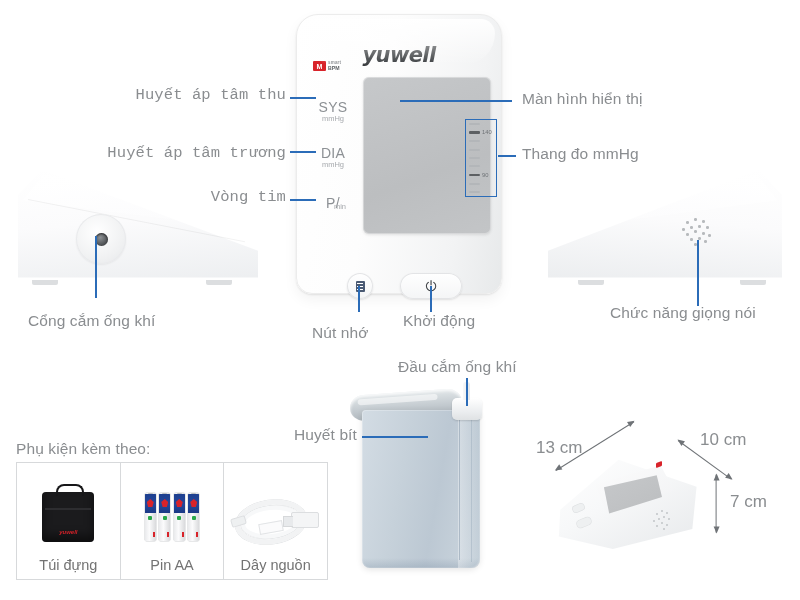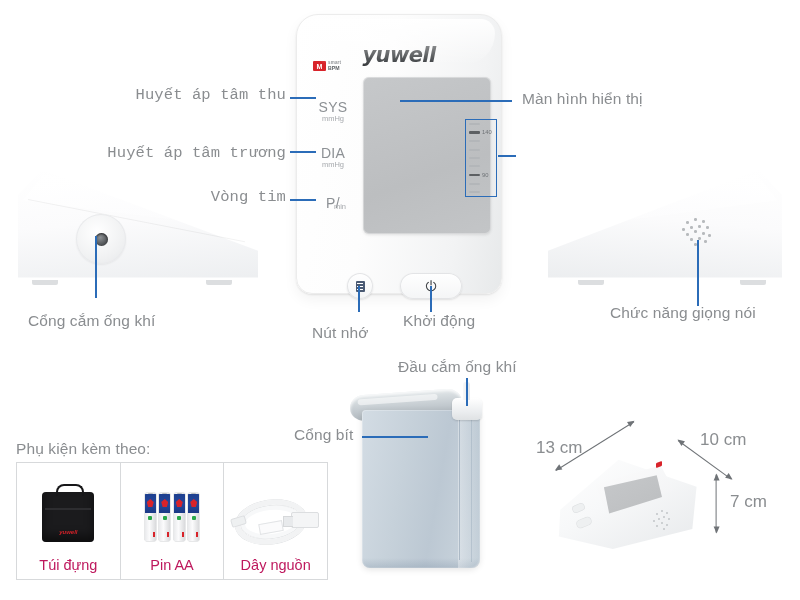--- a/index.html
+++ b/index.html
@@ -119,21 +119,21 @@
   .speaker{position:absolute;left:132px;top:48px;width:34px;height:34px;}
   .speaker i{position:absolute;width:2.6px;height:2.6px;border-radius:50%;background:#b7babd;}
 
   
   #acc-title{left:16px;top:440px;color:#8a8d90;font-size:15.5px;}
   #acc-box{left:16px;top:462px;width:310px;height:116px;border:1px solid #d7d9db;
     display:flex;background:#fff;}
   .acc-cell{flex:1;display:flex;flex-direction:column;align-items:center;justify-content:flex-end;
     padding-bottom:6px;position:relative;}
   .acc-cell + .acc-cell{border-left:1px solid #d7d9db;}
-  .acc-cap{color:#be185d;font-size:14.5px;margin-top:5px;}
+  .acc-cap{color:#737373;font-size:14.5px;margin-top:5px;}
   .acc-art{height:70px;display:flex;align-items:center;justify-content:center;width:100%;}
 
   .bag{width:52px;height:50px;background:#1b1b1d;border-radius:4px;position:relative;
     box-shadow:inset 0 -6px 10px rgba(0,0,0,.5);}
   .bag::before{content:"";position:absolute;left:14px;top:-8px;width:24px;height:10px;
     border:2.4px solid #171719;border-bottom:none;border-radius:8px 8px 0 0;}
   .bag::after{content:"";position:absolute;left:3px;top:16px;right:3px;height:1.5px;background:#2d2d30;}
   .bag .logo{position:absolute;left:0;right:0;bottom:7px;text-align:center;color:#cf2027;
     font-size:6px;font-style:italic;font-weight:bold;}
 
@@ -315,20 +315,21 @@
   <div class="abs callout r" style="left:26px;top:144px;width:260px;">Huyết áp tâm trương</div>
   <div class="lead h abs" style="left:290px;top:151px;width:26px;"></div>
 
   <div class="abs callout r" style="left:96px;top:188px;width:190px;">Vòng tim</div>
   <div class="lead h abs" style="left:290px;top:199px;width:26px;"></div>
 
   <div class="lead h abs" style="left:400px;top:100px;width:112px;"></div>
   <div class="abs callout" style="left:522px;top:90px;">Màn hình hiển thị</div>
 
   <div class="lead h abs" style="left:498px;top:155px;width:18px;"></div>
+  <div class="abs callout" style="left:522px;top:145px;">Thang đo mmHg</div>
 
   <div class="lead v abs" style="left:95px;top:236px;height:62px;"></div>
   <div class="abs callout" style="left:28px;top:312px;">Cổng cắm ống khí</div>
 
   <div class="lead v abs" style="left:358px;top:286px;height:26px;"></div>
   <div class="abs callout" style="left:312px;top:324px;">Nút nhớ</div>
 
   <div class="lead v abs" style="left:430px;top:286px;height:26px;"></div>
   <div class="abs callout" style="left:403px;top:312px;text-align:right;">Khởi động</div>
 
@@ -401,21 +402,21 @@
       <span class="cuff-seam"></span>
       <span class="cuff-seam2"></span>
     </div>
     <div class="plug"></div>
   </div>
 
   <div class="lead v abs" style="left:466px;top:378px;height:28px;"></div>
   <div class="abs callout" style="left:398px;top:358px;">Đầu cắm ống khí</div>
 
   <div class="lead h abs" style="left:362px;top:436px;width:66px;"></div>
-  <div class="abs callout" style="left:294px;top:426px;">Cổng bít</div>
+  <div class="abs callout" style="left:294px;top:426px;">Huyết bít</div>
 
   <div class="abs" id="dim-unit">
     <div class="shell"></div>
     <div class="face"></div>
     <div class="scr"></div>
     <div class="dot"></div>
     <div class="b1"></div>
     <div class="b2"></div>
     <div class="spk">
       <i style="left:9px;top:0"></i>

